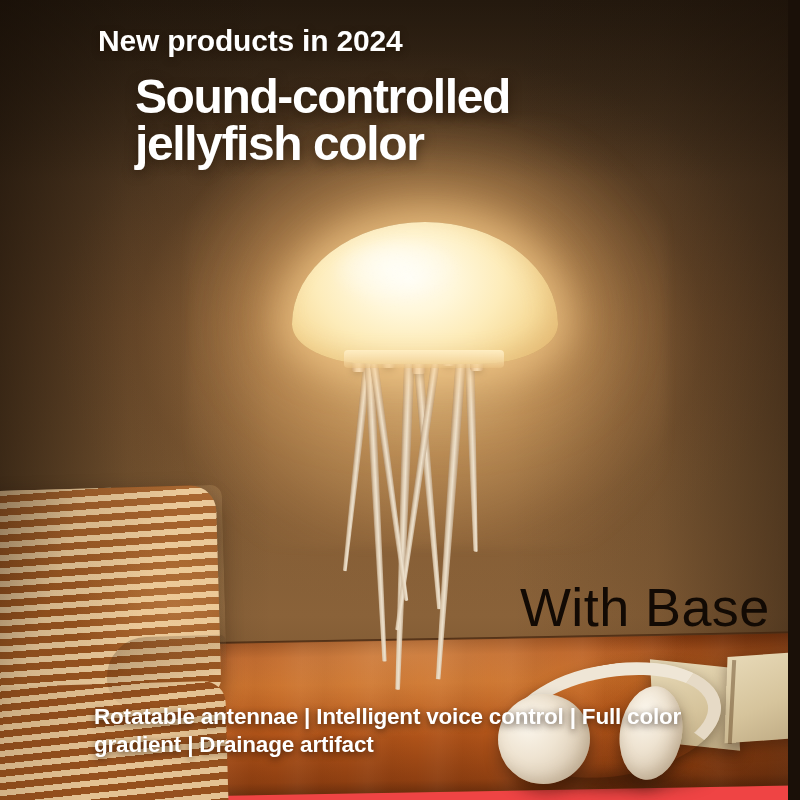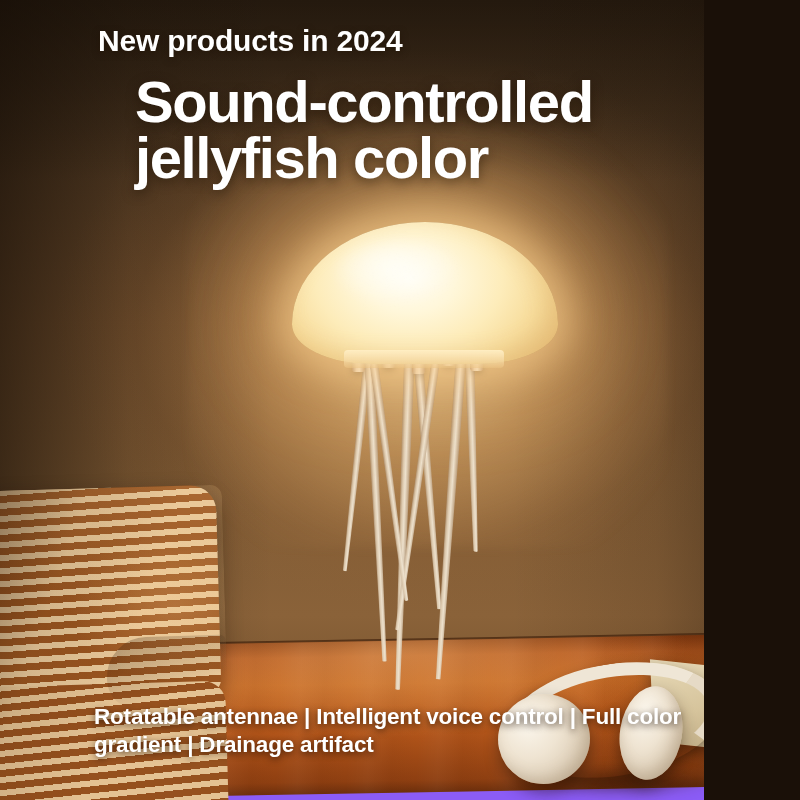--- a/index.html
+++ b/index.html
@@ -3,25 +3,25 @@
 <meta charset="utf-8">
 <title>Sound-controlled jellyfish light</title>
 <style>
   html, body {
     margin: 0;
     padding: 0;
     background: #1a1008;
   }
   .stage {
     position: relative;
-    width: 704px;
+    width: 788px;
     height: 800px;
     overflow: hidden;
     font-family: "Liberation Sans", sans-serif;
-    background: #8b5cf6;
+    background: #ef4444;
   }
 
   
   .wall {
     position: absolute;
     left: 0; top: 0;
     width: 800px; height: 700px;
     background:
       radial-gradient(ellipse 430px 330px at 420px 330px,
         rgba(255,205,135,0.55) 0%,
@@ -262,21 +262,21 @@
     font-size: 30px;
     font-weight: bold;
     color: #ffffff;
     letter-spacing: -0.2px;
     text-shadow: 0 2px 7px rgba(30,16,4,0.60);
     white-space: nowrap;
   }
   .headline {
     position: absolute;
     left: 135px; top: 74px;
-    font-size: 58px;
+    font-size: 48px;
     font-weight: bold;
     color: #ffffff;
     line-height: 0.97;
     letter-spacing: -1.4px;
     text-shadow: 0 3px 12px rgba(30,16,4,0.55);
   }
   .headline div { white-space: nowrap; }
 
   .with-base {
     position: absolute;
@@ -364,16 +364,17 @@
     <div class="hp-cup hp-cup-right"></div>
   </div>
 
   <div class="eyebrow">New products in 2024</div>
 
   <div class="headline">
     <div>Sound-controlled</div>
     <div>jellyfish color</div>
   </div>
 
+  <div class="with-base">With Base</div>
 
   <div class="features">Rotatable antennae | Intelligent voice control | Full color gradient | Drainage artifact</div>
 
 </div>
 
 </body></html>

